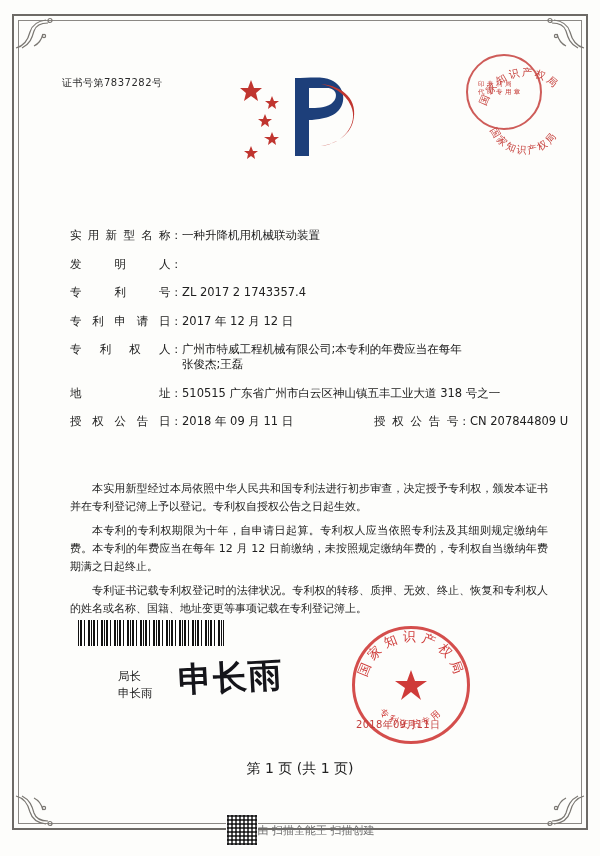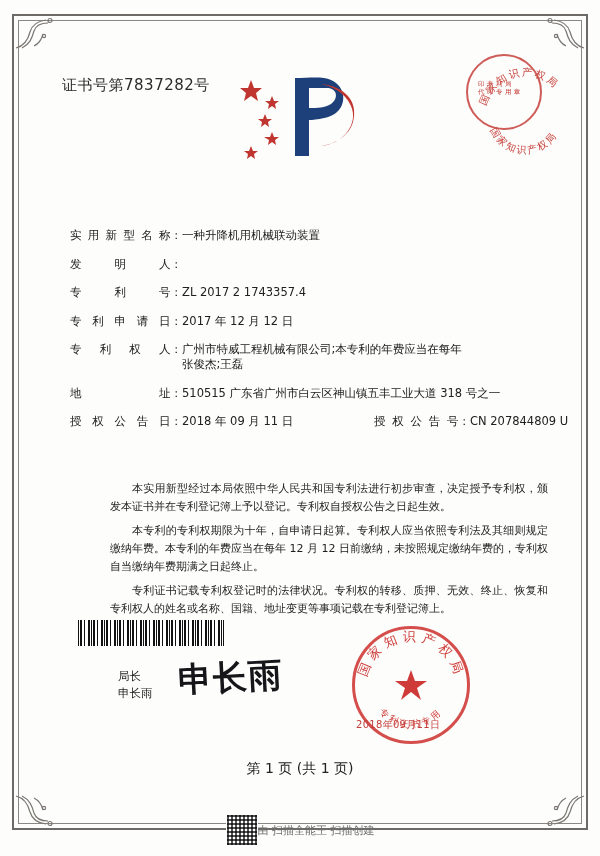--- a/index.html
+++ b/index.html
@@ -48,21 +48,21 @@
   .corner-tl { left: 14px; top: 16px; }
   .corner-tr { right: 14px; top: 16px; transform: scaleX(-1); }
   .corner-bl { left: 14px; bottom: 28px; transform: scaleY(-1); }
   .corner-br { right: 14px; bottom: 28px; transform: scale(-1,-1); }
 
   
   .cert-no {
     position: absolute;
     left: 62px;
     top: 76px;
-    font-size: 15px;
+    font-size: 10px;
     color: #2b2b2b;
     letter-spacing: .5px;
   }
 
   
   .top-seal {
     position: absolute;
     right: 58px;
     top: 54px;
     width: 76px;
@@ -166,21 +166,20 @@
   
   .body-text {
     position: absolute;
     left: 70px;
     right: 52px;
     top: 480px;
     font-size: 11px;
     line-height: 18px;
     color: #1e1e1e;
     text-align: justify;
-    margin-left: 40px;
   }
   .body-text p {
     margin: 0 0 6px 0;
     text-indent: 22px;
   }
 
   
   .barcode {
     position: absolute;
     left: 78px;

